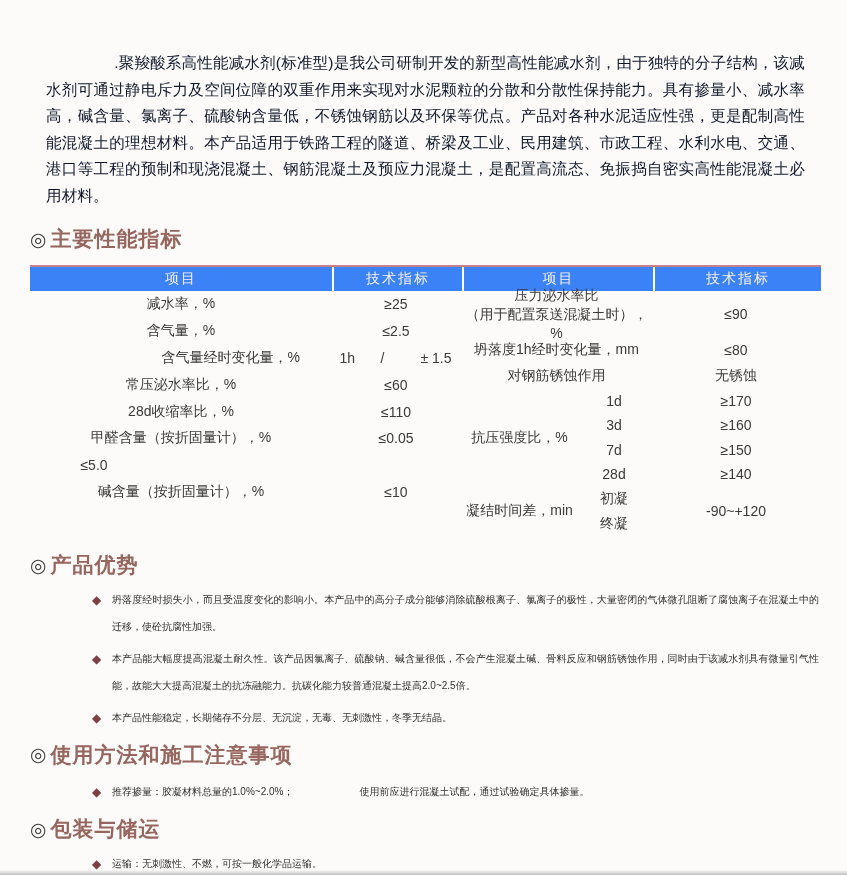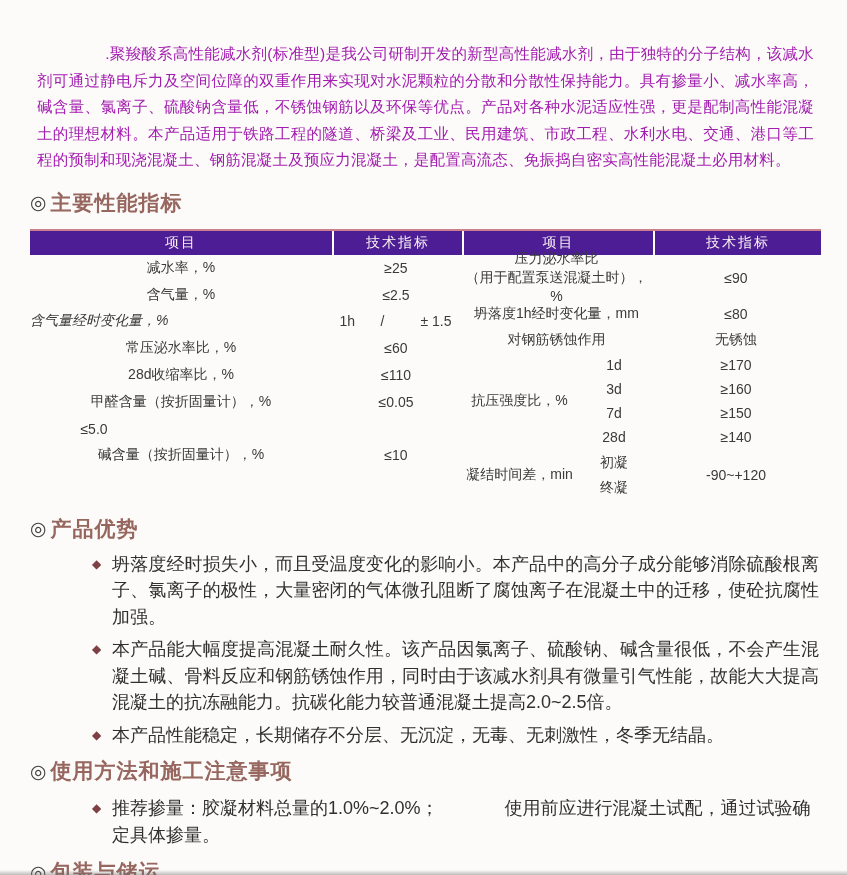--- a/index.html
+++ b/index.html
@@ -5,53 +5,53 @@
   html,body{margin:0;padding:0;}
   body{
     width:847px;height:875px;overflow:hidden;position:relative;
     background:#fcfbf9;color:#303030;
     font-family:"Liberation Sans","DejaVu Sans",sans-serif;
   }
   .content{padding:34px 26px 0 30px;}
 
   
   .intro{
-    margin:7px;font-size:15.5px;line-height:26.5px;color:#a21caf;
+    margin:16px;font-size:15.5px;line-height:26.5px;color:#0f172a;
     text-indent:4.4em;text-align:justify;letter-spacing:0.2px;
   }
 
   
   .sec{
     display:flex;align-items:center;gap:4px;margin:0;
     font-size:21px;font-weight:bold;color:#96665f;letter-spacing:1px;
   }
   .sec .mark{color:#3f3f3f;font-weight:normal;font-size:19px;letter-spacing:0;}
   .sec-performance{margin-top:15px;}
   .sec-advantages{margin-top:15px;}
   .sec-usage{margin-top:9px;}
   .sec-packaging{margin-top:10px;}
 
   
   .ptable{margin-top:12px;width:791px;font-size:14px;color:#3a3a3a;}
   .thead{
-    display:flex;height:24px;background:#4c1d95;color:#faf1f2;
+    display:flex;height:24px;background:#3b82f6;color:#faf1f2;
     border-top:2px solid #c9808e;
   }
   .th{display:flex;align-items:center;justify-content:center;letter-spacing:2px;}
   .th-1{width:302px;border-right:2px solid #ffffff;}
   .th-2{width:128px;border-right:2px solid #ffffff;}
   .th-3{width:189px;border-right:2px solid #ffffff;}
   .th-4{flex:1;}
   .tbody{display:flex;}
   .tb-left{width:432px;display:flex;flex-direction:column;}
   .tb-right{width:359px;display:flex;flex-direction:column;}
   .lrow{height:26.8px;display:flex;align-items:center;}
   .l-label{width:302px;text-align:center;}
   .l-value{width:128px;text-align:center;}
-  .l-label-s{width:270px;text-align:left;font-style:italic;}
+  .l-label-s{width:270px;text-align:right;}
   .l-time{width:55px;text-align:right;}
   .l-slash{width:55px;text-align:center;}
   .l-val{flex:1;text-align:center;}
   .rrow{display:flex;align-items:center;}
   .r-label{width:189px;text-align:center;}
   .r-value{flex:1;text-align:center;}
   .rrow-1{height:46px;}
   .rrow-1 .r-label{line-height:19px;}
   .rrow-2,.rrow-3{height:26px;}
   .rrow-strength{height:97px;align-items:stretch;}
@@ -67,21 +67,21 @@
   .rrow-setting .r-value{display:flex;align-items:center;justify-content:center;}
 
   
   .blist{margin-top:8px;}
   .bullet{display:flex;margin-bottom:6px;}
   .dia{
     width:20px;margin-left:62px;flex-shrink:0;color:#7d4045;
     font-size:12px;line-height:26.5px;
   }
   .btxt{
-    margin:0;flex:1;font-size:18px;line-height:26.5px;
+    margin:0;flex:1;font-size:10px;line-height:26.5px;
     text-align:justify;padding-right:2px;
   }
   .oneline{text-align:left;}
   .usage-line{margin-top:10px;display:flex;}
   .usage-note{margin-left:66px;}
   .plist{margin-top:8px;}
   .plist .bullet{margin-bottom:5px;}
 
   
   .scan-bottom{

